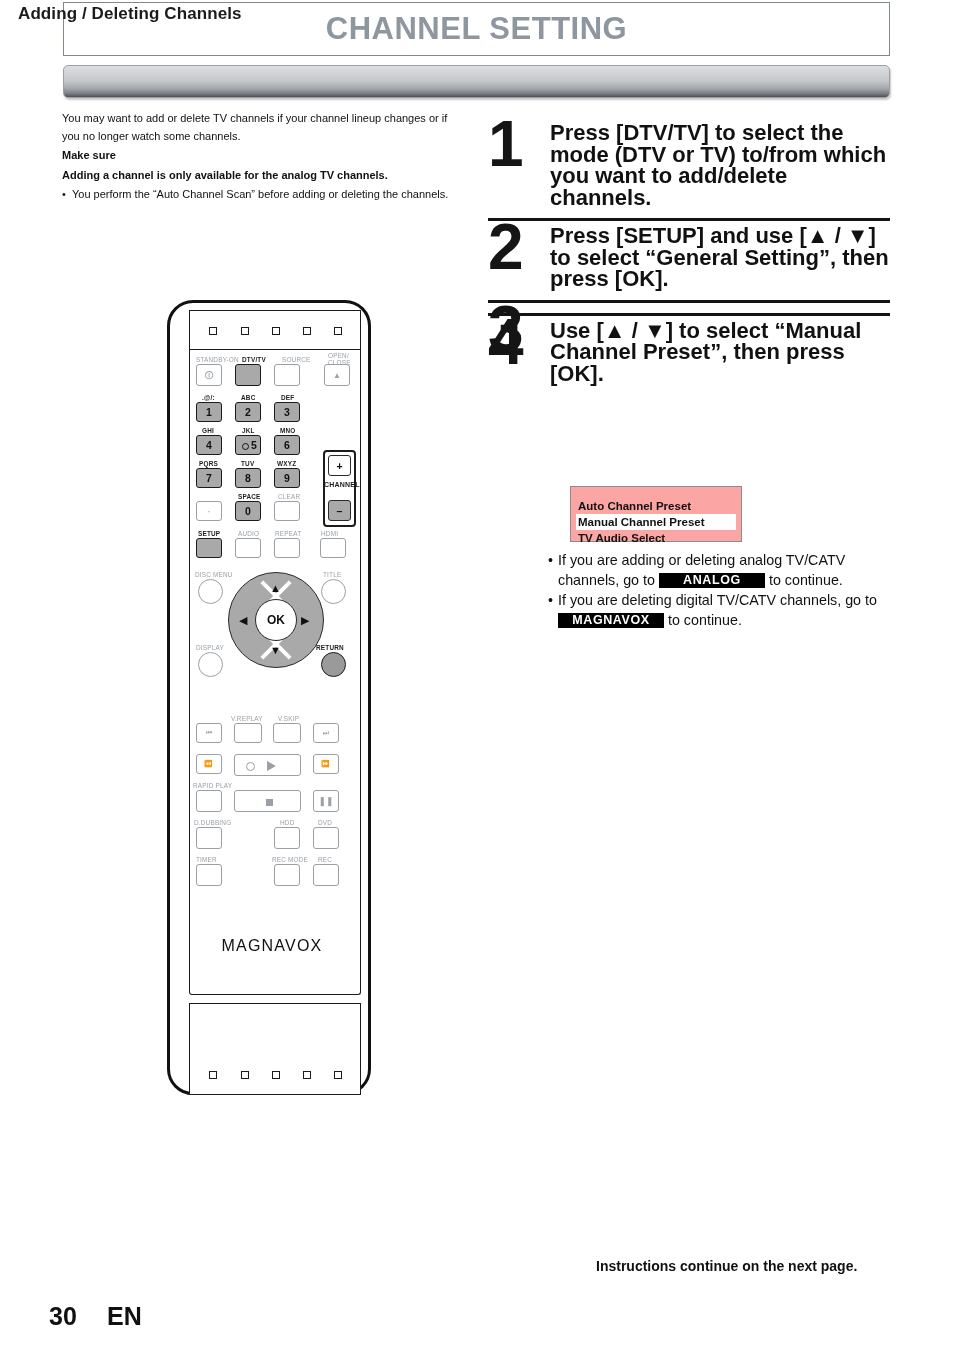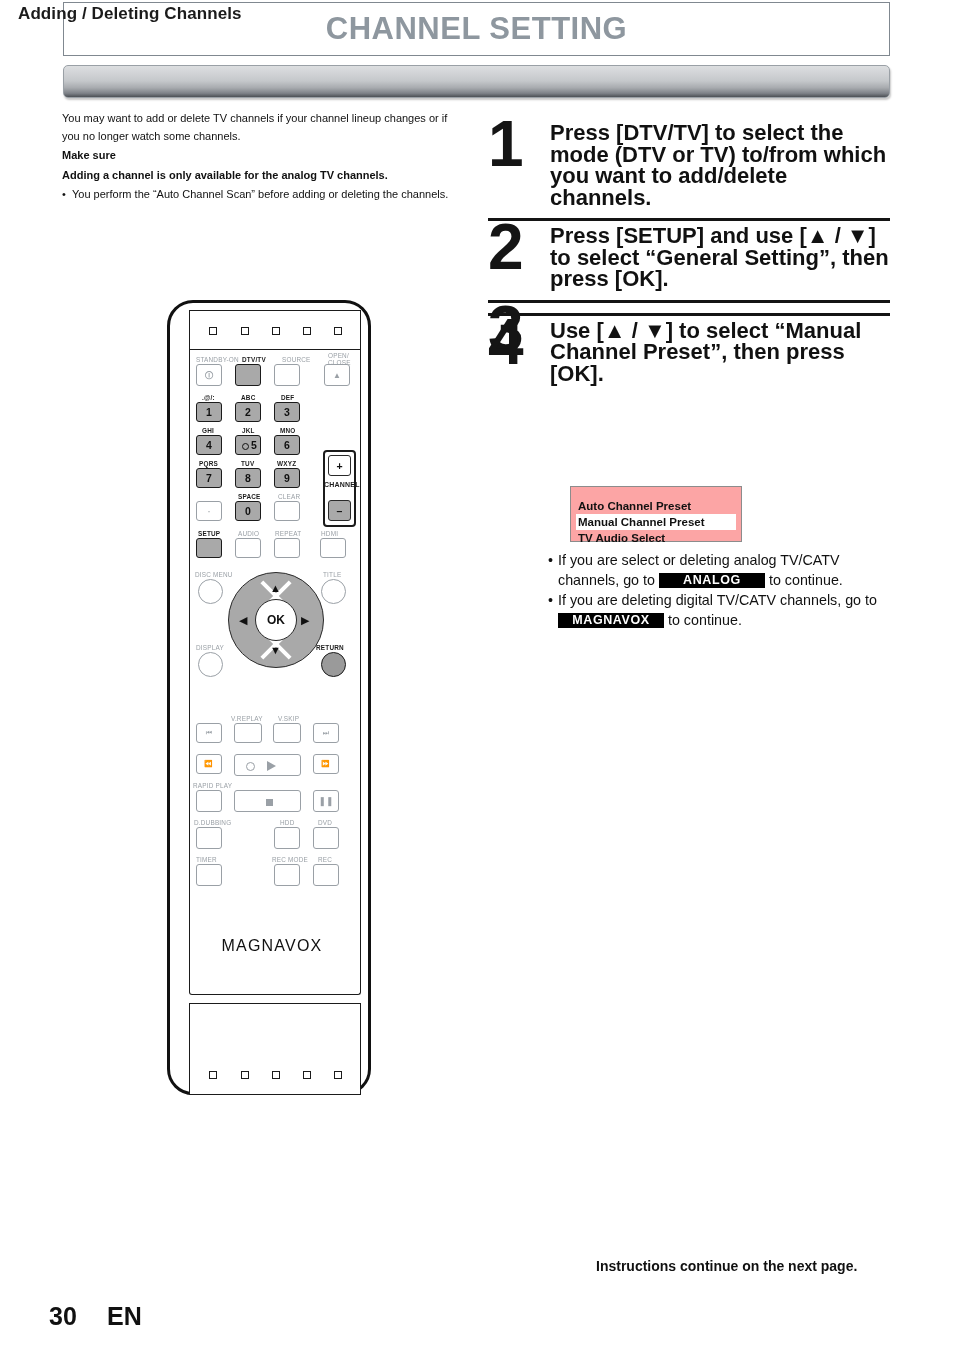--- a/index.html
+++ b/index.html
@@ -425,21 +425,21 @@
 
 <div id="osd-menu">
   <div class="osd-row">Auto Channel Preset</div>
   <div class="osd-row sel">Manual Channel Preset</div>
   <div class="osd-row">TV Audio Select</div>
 </div>
 
 <div id="ad-bullets">
   <div class="bullet-line">
     <span class="bdot">•</span>
-    <span>If you are select or deleting analog TV/CATV channels, go to </span><span class="tag">ANALOG</span><span> to continue.</span>
+    <span>If you are adding or deleting analog TV/CATV channels, go to </span><span class="tag">ANALOG</span><span> to continue.</span>
   </div>
   <div class="bullet-line">
     <span class="bdot">•</span>
     <span>If you are deleting digital TV/CATV channels, go to </span><span class="tag">MAGNAVOX</span><span> to continue.</span>
   </div>
 </div>
 
 <div id="continue-note">Instructions continue on the next page.</div>
 <div id="pg-num">30</div>
 <div id="pg-lang">EN</div>

